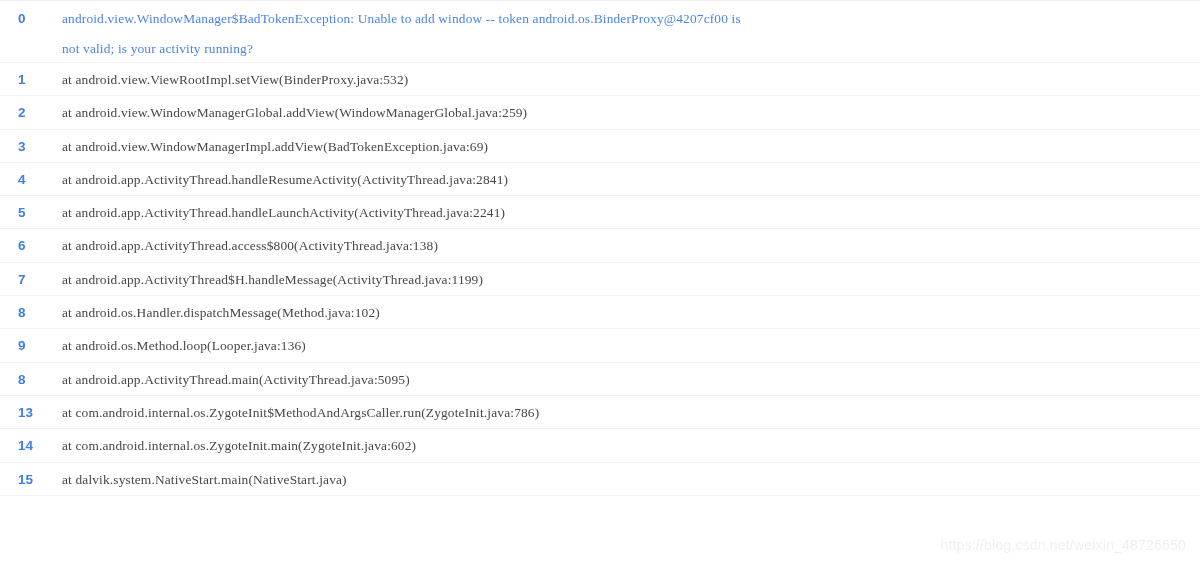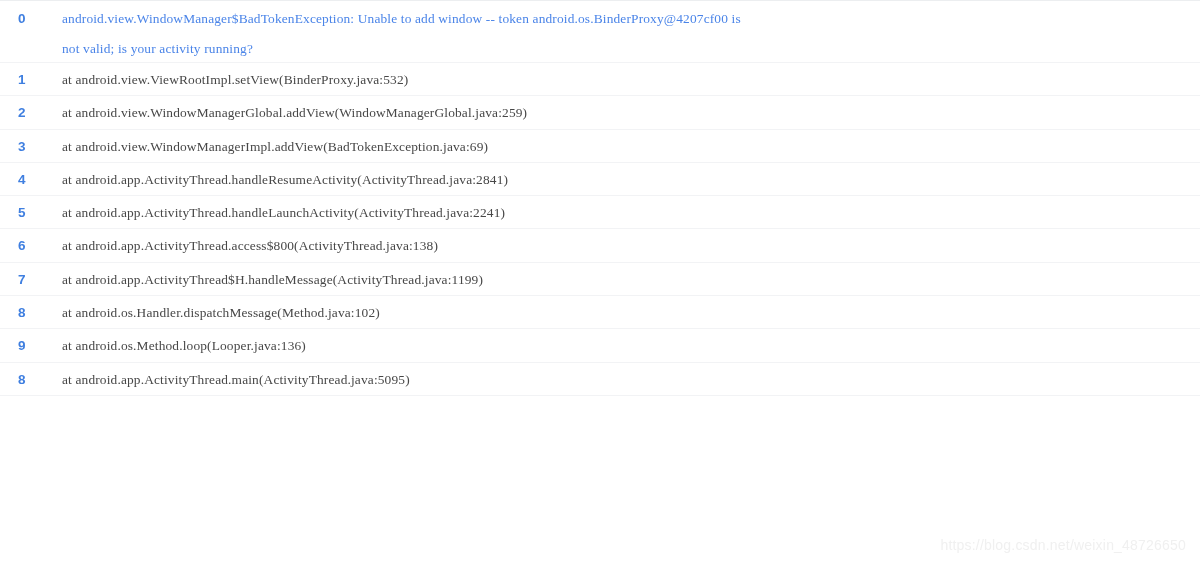--- a/index.html
+++ b/index.html
@@ -140,15 +140,27 @@
         <div class="code-text">at android.os.Handler.dispatchMessage(Method.java:102)</div>
       </div>
       <div class="code-row row-single">
         <div class="line-number">9</div>
         <div class="code-text">at android.os.Method.loop(Looper.java:136)</div>
       </div>
       <div class="code-row row-single">
         <div class="line-number">8</div>
         <div class="code-text">at android.app.ActivityThread.main(ActivityThread.java:5095)</div>
       </div>
+      <div class="code-row row-single">
+        <div class="line-number">13</div>
+        <div class="code-text">at com.android.internal.os.ZygoteInit$MethodAndArgsCaller.run(ZygoteInit.java:786)</div>
+      </div>
+      <div class="code-row row-single">
+        <div class="line-number">14</div>
+        <div class="code-text">at com.android.internal.os.ZygoteInit.main(ZygoteInit.java:602)</div>
+      </div>
+      <div class="code-row row-single">
+        <div class="line-number">15</div>
+        <div class="code-text">at dalvik.system.NativeStart.main(NativeStart.java)</div>
+      </div>
     </div>
   <div class="watermark">https://blog.csdn.net/weixin_48726650</div>
 </div>
 
 </body></html>

